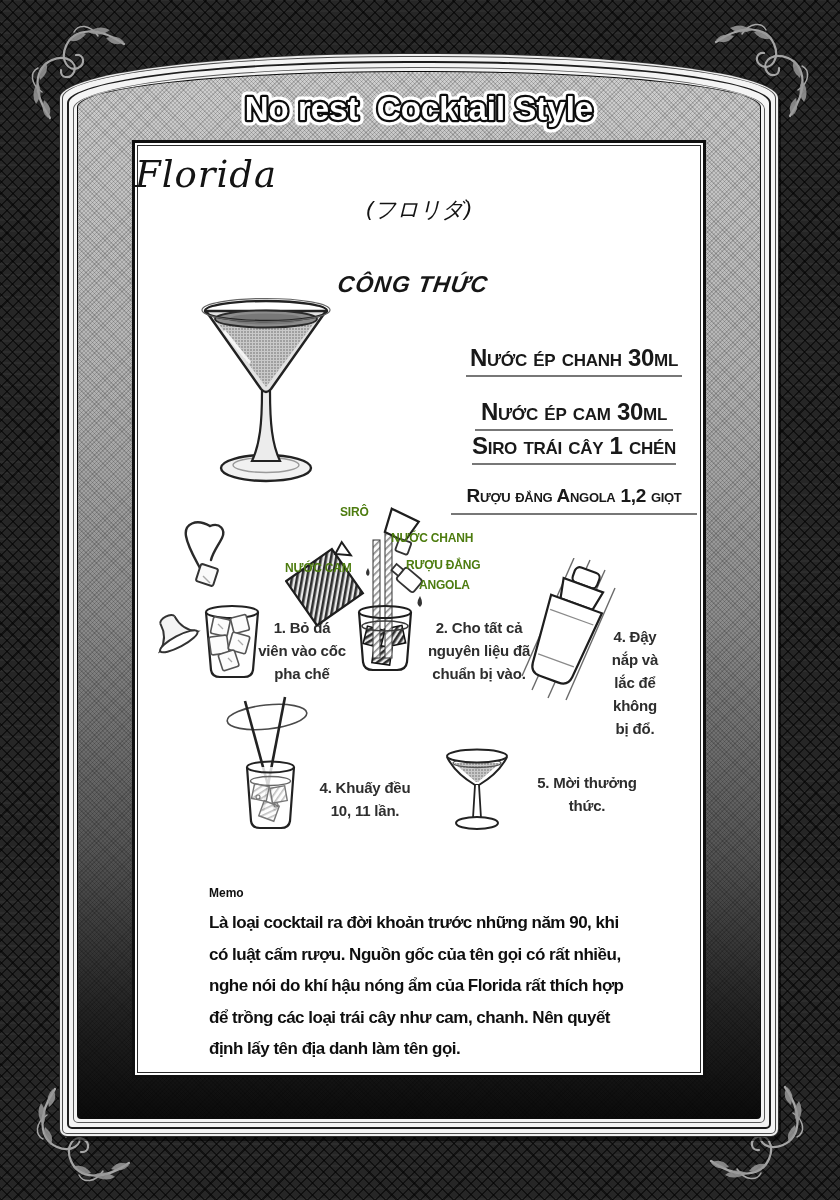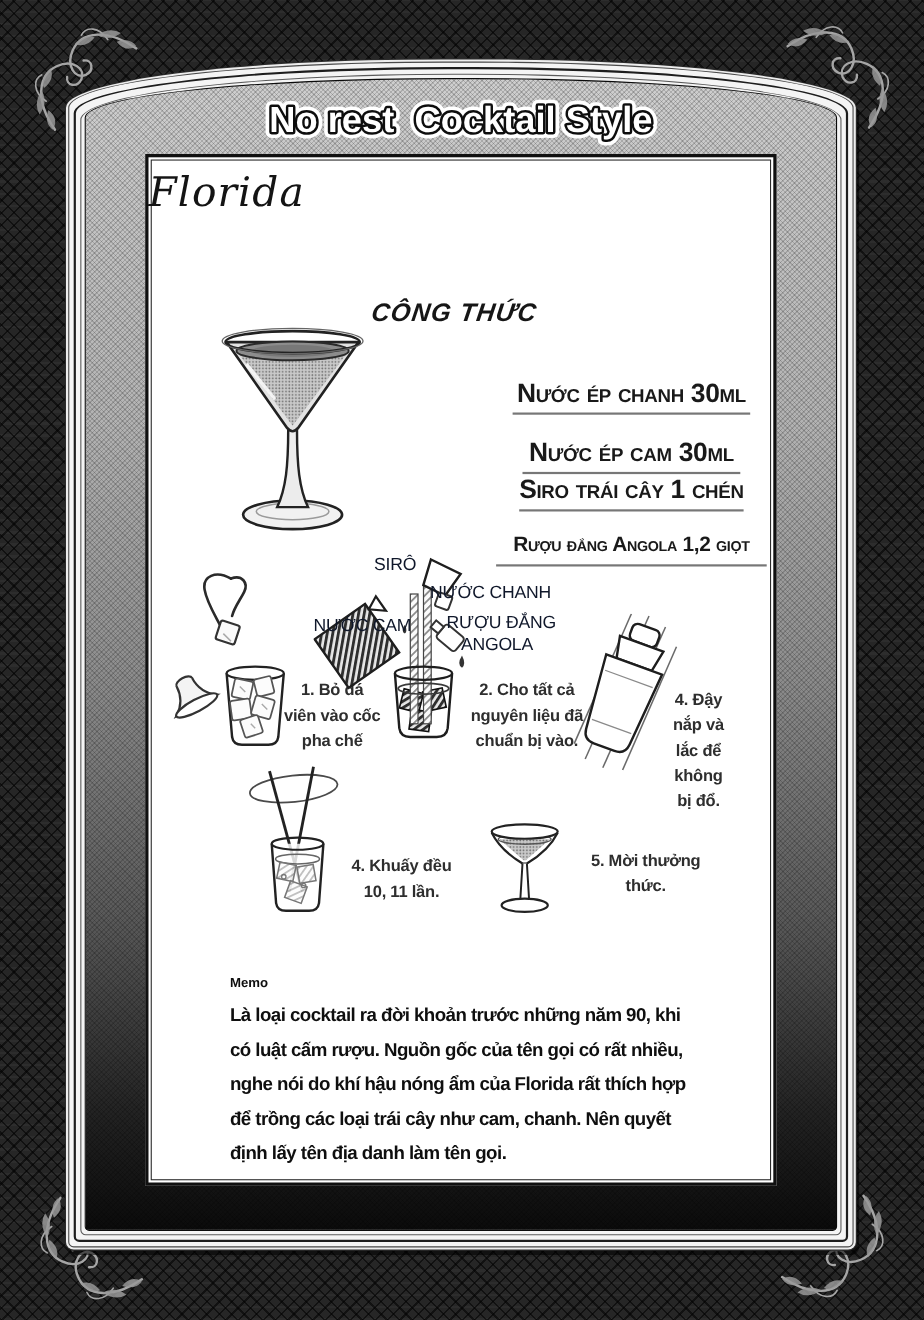--- a/index.html
+++ b/index.html
@@ -38,21 +38,21 @@
   .ingredients{top:202px;left:316px;width:246px;}
   .ing{position:static;display:block;margin:0 auto;text-align:center;white-space:nowrap;
     font-variant:small-caps;font-weight:bold;font-size:24px;letter-spacing:-.3px;color:#191919;
     line-height:26px;padding-bottom:4px;border-bottom:2px solid #777;}
   .ing:nth-child(1){width:216px;}
   .ing:nth-child(2){width:198px;margin-top:22px;}
   .ing:nth-child(3){width:204px;margin-top:2px;}
   .ing:nth-child(4){width:246px;margin-top:18px;font-size:19px;}
   .caption{transform:translateX(-50%);text-align:center;white-space:pre-line;
     font-size:15px;font-weight:bold;line-height:23px;color:#2e2e2e;letter-spacing:-.2px;}
-  .plabel{font-size:16px;font-weight:normal;color:#0f172a;white-space:nowrap;letter-spacing:-.2px;}
+  .plabel{font-size:12px;font-weight:bold;color:#4d7c0f;white-space:nowrap;letter-spacing:-.2px;}
   .memo{top:736px;left:74px;width:486px;}
   .memo-heading{position:static;display:block;font-size:12px;font-weight:bold;color:#0f0f0f;line-height:28px;}
   .memo-body{position:static;display:block;font-size:17px;font-weight:bold;color:#0f0f0f;
     line-height:31.5px;letter-spacing:-.5px;white-space:pre-line;}
   svg text{font-family:"Liberation Sans",sans-serif;}
   .defs{position:absolute;width:0;height:0;}
 </style>
 </head>
 <body>
 
@@ -108,20 +108,21 @@
     <div class="band">
 
       <svg class="series-title" width="620" height="56">
         <text x="310" y="40" text-anchor="middle" font-size="33" font-weight="bold" stroke="#ffffff" stroke-width="11" fill="#ffffff" paint-order="stroke" stroke-linejoin="round" style="white-space:pre">No rest  Cocktail Style</text>
         <text x="310" y="40" text-anchor="middle" font-size="33" font-weight="bold" stroke="#0d0d0d" stroke-width="4.5" fill="#ffffff" paint-order="stroke" stroke-linejoin="round" style="white-space:pre">No rest  Cocktail Style</text>
       </svg>
 
       <div class="panel">
 
         <div class="florida-name">Florida</div>
+        <div class="florida-kana">(フロリダ)</div>
         <div class="section-title">CÔNG THỨC</div>
 
         <svg style="left:55px;top:152px" width="152" height="198" viewBox="0 0 152 198">
           <ellipse cx="76" cy="173" rx="45" ry="13" fill="#f1f1f1" stroke="#222" stroke-width="2.4"></ellipse>
           <ellipse cx="76" cy="170" rx="33" ry="7.5" fill="none" stroke="#9a9a9a" stroke-width="1.4"></ellipse>
           <path d="M72,96 C72,128 70,149 62,166 L90,166 C82,149 80,128 80,96 Z" fill="#ececec" stroke="#222" stroke-width="2.2"></path>
           <path d="M16,16 L136,16 L81,94 Q76,100 71,94 Z" fill="#e2e2e2" stroke="#222" stroke-width="2.4" stroke-linejoin="round"></path>
           <path d="M25,24 L127,24 L76,92 Z" fill="url(#ht)"></path>
           <path d="M34,36 L60,68" stroke="#fafafa" stroke-width="3" opacity=".9"></path>
           <ellipse cx="76" cy="24" rx="51" ry="8.5" fill="#8c8c8c" stroke="#2a2a2a" stroke-width="1.8"></ellipse>

